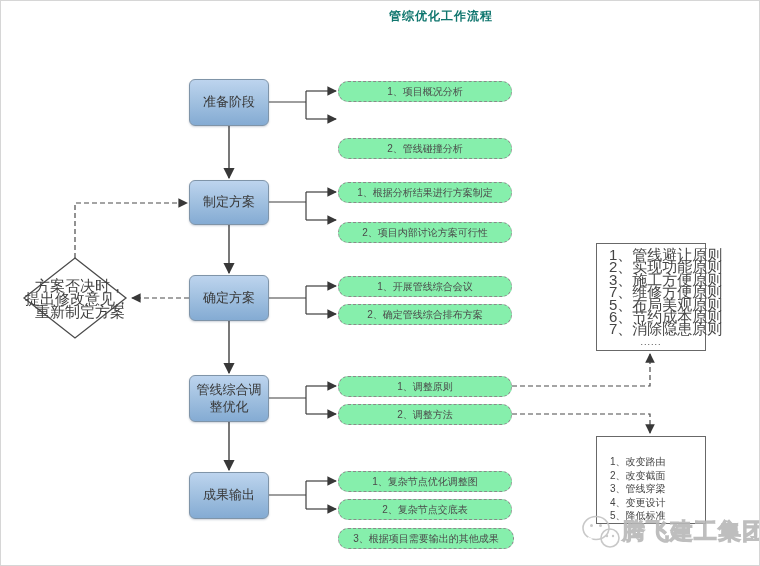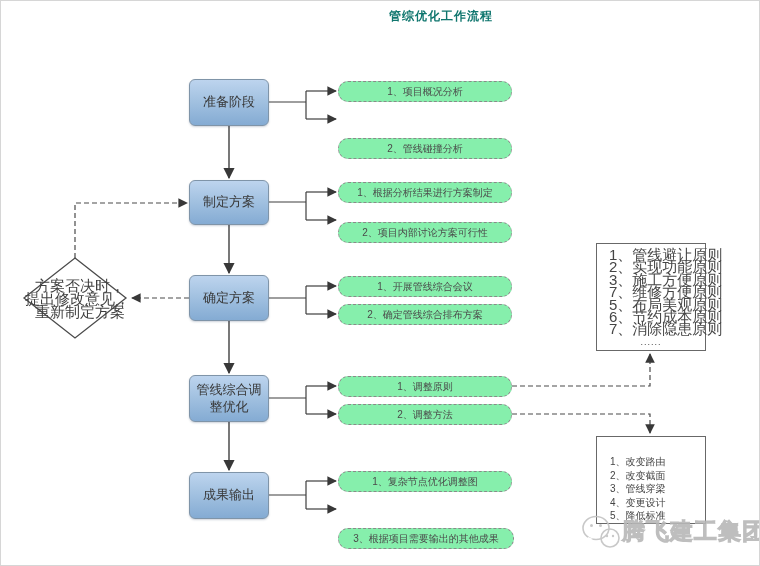--- a/index.html
+++ b/index.html
@@ -115,20 +115,21 @@
   <div class="ditem" style="top:181px;">1、根据分析结果进行方案制定</div>
   <div class="ditem" style="top:209px;margin-top:12px;">2、项目内部讨论方案可行性</div>
 
   <div class="ditem" style="top:275px;">1、开展管线综合会议</div>
   <div class="ditem" style="top:303px;">2、确定管线综合排布方案</div>
 
   <div class="ditem" style="top:375px;">1、调整原则</div>
   <div class="ditem" style="top:403px;">2、调整方法</div>
 
   <div class="ditem" style="top:470px;">1、复杂节点优化调整图</div>
+  <div class="ditem" style="top:498px;">2、复杂节点交底表</div>
   <div class="ditem" style="top:527px;width:176px;">3、根据项目需要输出的其他成果</div>
 
   <div class="dec-text">
     <div>方案否决时，</div>
     <div>提出修改意见，</div>
     <div>重新制定方案</div>
   </div>
 
   <div class="rbox rbox-a">
     <div class="rlist">

